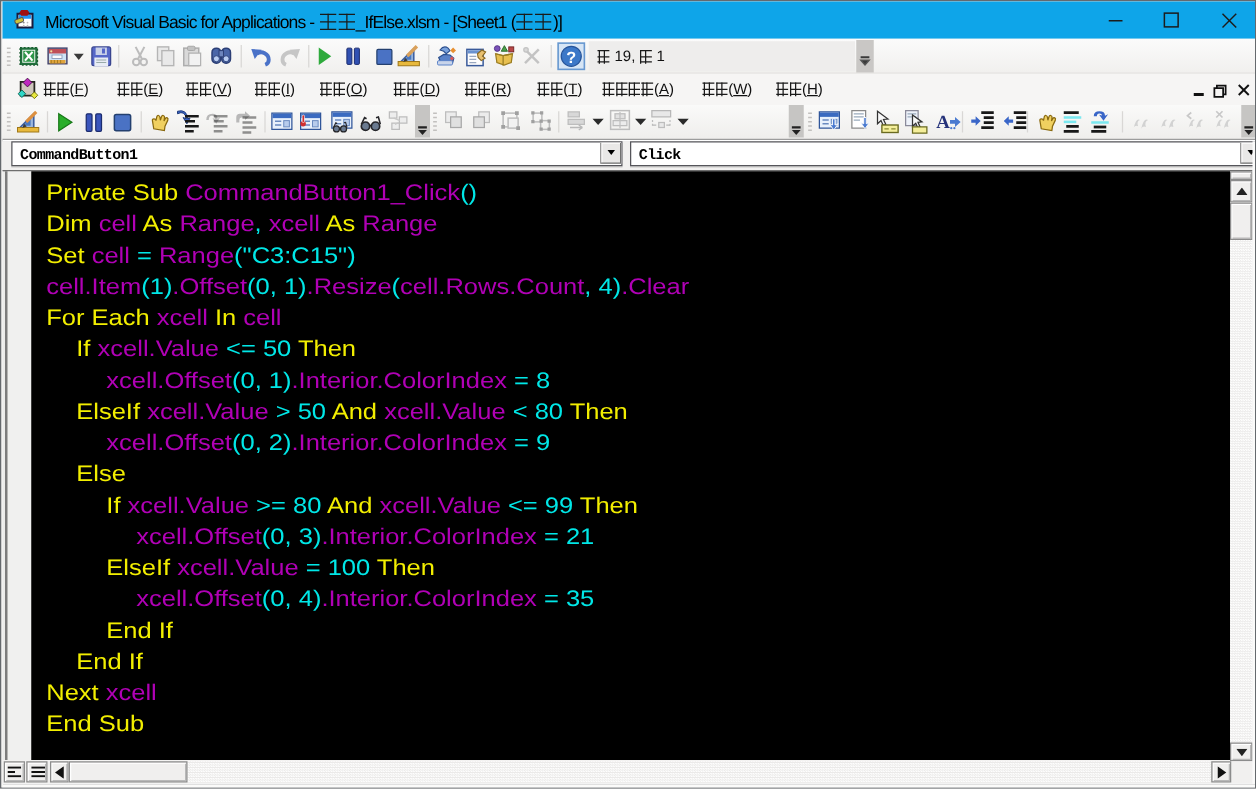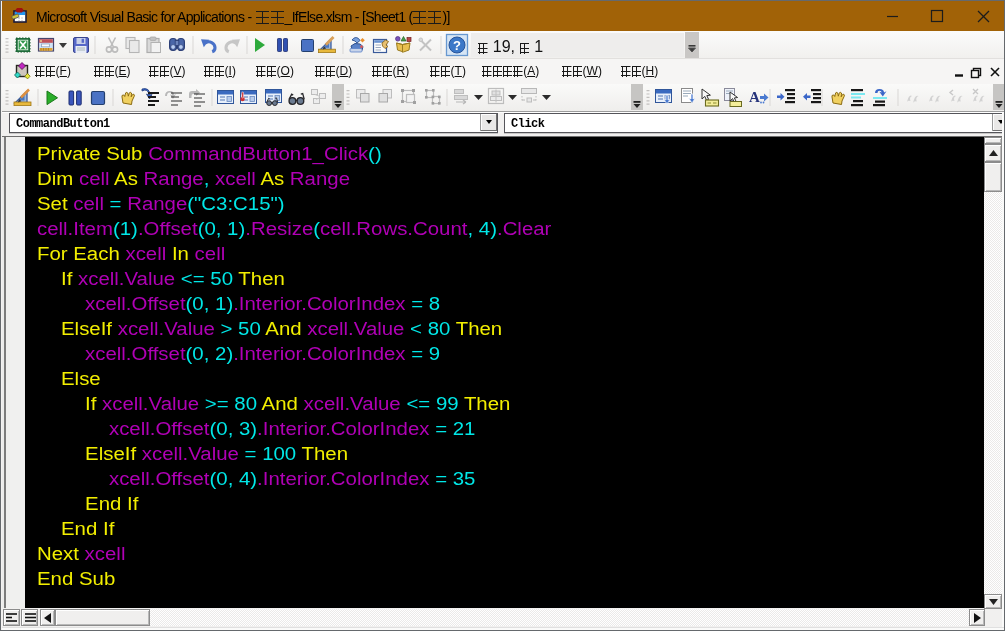--- a/index.html
+++ b/index.html
@@ -1,18 +1,18 @@
 <!DOCTYPE html>
 <html><head><meta charset="utf-8"><style>
 html,body{margin:0;padding:0;background:#fff;}
 *{box-sizing:border-box;}
 #win{position:relative;width:1005px;height:631px;background:#f3f2f1;border:1px solid #65696d;overflow:hidden;font-family:"Liberation Sans",sans-serif;}
 .abs{position:absolute;}
 
-#titlebar{position:absolute;left:1px;top:0;width:1003px;height:30px;background:#a16207;text-align:center;}
+#titlebar{position:absolute;left:1px;top:0;width:1003px;height:30px;background:#0ea5e9;text-align:center;}
 #title{position:absolute;left:34px;top:8px;font-size:14px;color:#000;white-space:nowrap;letter-spacing:-0.7px;}
 
 #tb1{position:absolute;left:1px;top:30px;width:1003px;height:28px;background:linear-gradient(#fbfbfb,#f1f0ee);border-bottom:1px solid #e2e0de;}
 #menubar{position:absolute;left:1px;top:58px;width:1003px;height:25px;background:#f6f5f4;}
 #tb2{position:absolute;left:1px;top:83px;width:1003px;height:27px;background:linear-gradient(#fafaf9,#efeeec);}
 #tb2edge{position:absolute;left:1px;top:110px;width:1003px;height:2px;background:#9c9c9c;border-bottom:1px solid #fff;}
 
 #comborow{position:absolute;left:1px;top:112px;width:1003px;height:25px;background:#f1f0ef;}
 .combo{position:absolute;top:0px;height:19.5px;background:#fff;border:1px solid #55555a;box-shadow:0 1px 0 #c9c8c7;}
 .combo .txt{position:absolute;left:6px;top:2.5px;font:bold 12px "Liberation Mono",monospace;color:#000;letter-spacing:-0.5px;text-align:center;}
@@ -188,21 +188,21 @@
     <circle cx="455" cy="14" r="8" fill="#3c78c8" stroke="#26549a" stroke-width="1"></circle>
     <text x="455" y="19" text-anchor="middle" font-family="Liberation Sans" font-size="13" font-weight="bold" fill="#fff">?</text>
     <rect x="469" y="2" width="213" height="24" fill="#eeedec"></rect>
     <rect x="683" y="1" width="14" height="26" fill="#c9c7c5"></rect>
     <g stroke="#555" fill="#3a3a3a">
           <line x1="686" y1="16" x2="694" y2="16" stroke-width="0"></line>
           <path d="M686.5 17 l7 0 l-3.5 4 z"></path>
           <rect x="686.5" y="14" width="7" height="1.6" stroke="none"></rect>
         </g>
   </svg>
-  <span class="abs" style="left:476px;top:7px;font-size:16px;color:#111"><b class="mcjk"></b> 19, <b class="mcjk"></b> 1</span>
+  <span class="abs" style="left:476px;top:7px;font-size:12px;color:#111"><b class="mcjk"></b> 19, <b class="mcjk"></b> 1</span>
   </div>
   <div id="menubar">
     <svg class="abs" style="left:12px;top:3px" width="18" height="18" viewBox="0 0 18 18">
       <rect x="2.5" y="3.5" width="11" height="11" fill="#cfc7bd" stroke="#26261e" stroke-width="1.4"></rect>
       <polygon points="8,0.5 11.5,4 8,7.5 4.5,4" fill="#c028c0" stroke="#501050" stroke-width="0.8"></polygon>
       <polygon points="3.5,10 6.5,13 3.5,16 0.5,13" fill="#30d8c8" stroke="#106858" stroke-width="0.8"></polygon>
       <polygon points="13.5,11.5 16.2,14.2 13.5,16.9 10.8,14.2" fill="#e8e840" stroke="#787810" stroke-width="0.8"></polygon>
     </svg>
     <span class="mitem" style="left:33px"><b class="mcjk"></b><b class="mcjk"></b>(<u>F</u>)</span>
     <span class="mitem" style="left:92px"><b class="mcjk"></b><b class="mcjk"></b>(<u>E</u>)</span>

